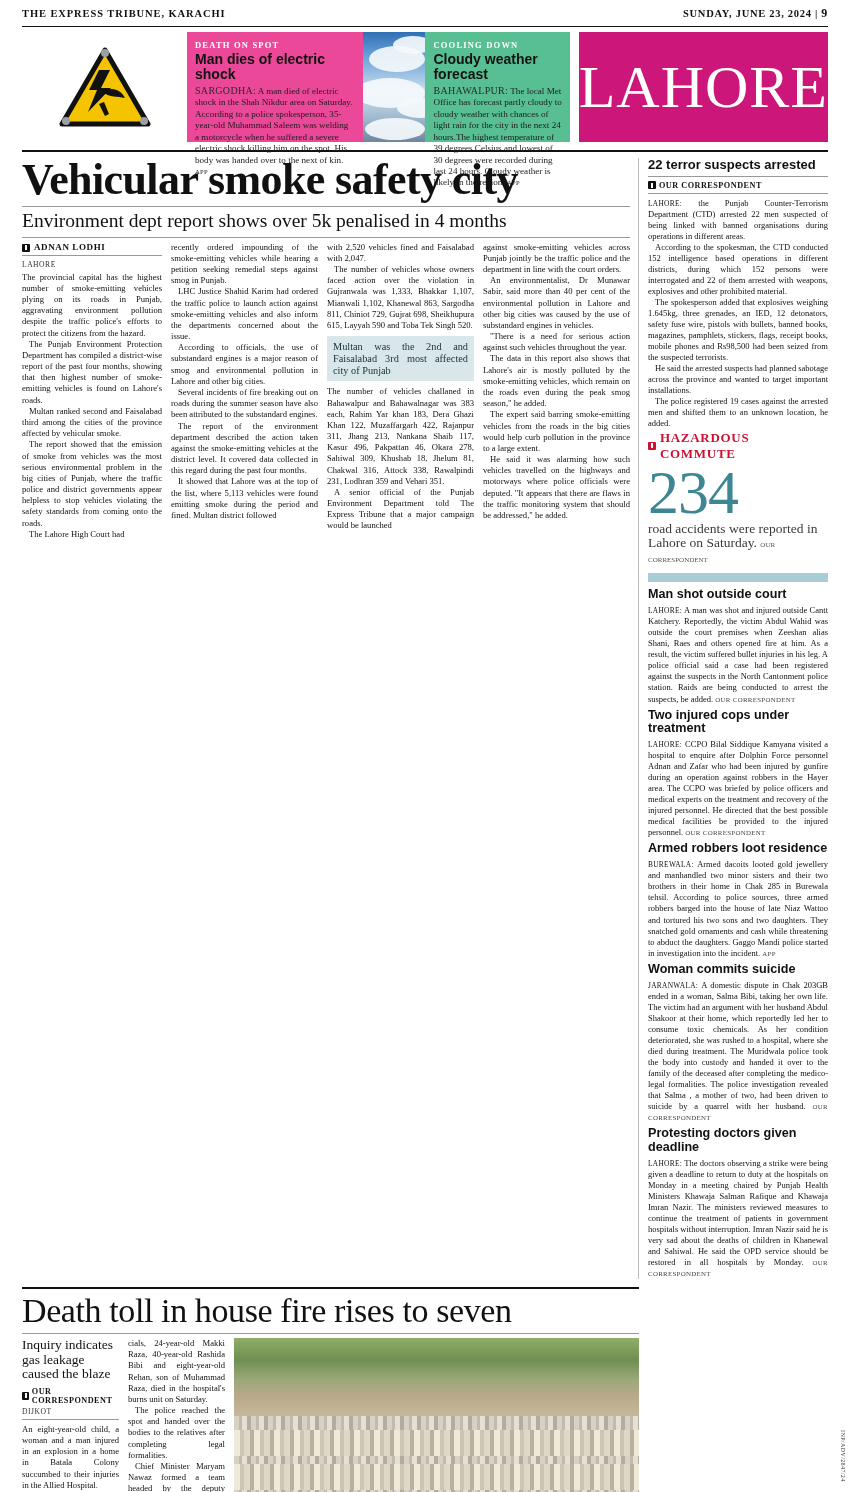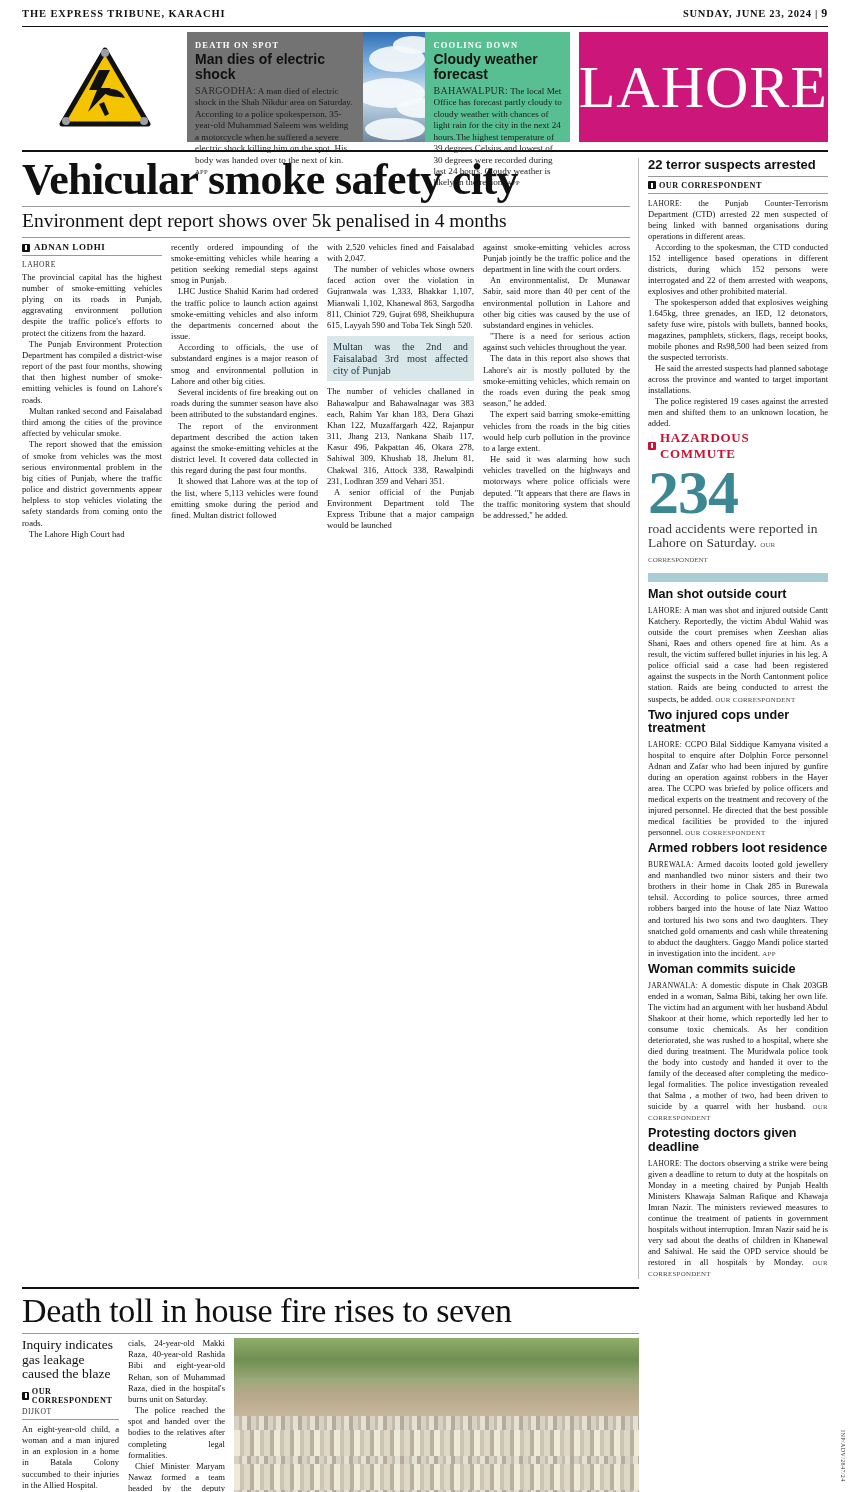--- a/index.html
+++ b/index.html
@@ -24,21 +24,21 @@
   .masthead .left { font-weight:600; letter-spacing:.9px; }
   .masthead .right { font-weight:600; letter-spacing:.7px; }
   .masthead .right b { font-size:12px; }
 
   
   .topband { display:flex; height:110px; margin-top:5px; gap:0; }
   .tb-green { background:#58bf93; display:flex; }
   .tb-brief1 { width:412px; display:flex; }
   .tb-icon { width:165px; background:#ffffff; position:relative; }
   .warn-tri { position:absolute; left:50%; top:50%; transform:translate(-50%,-50%); }
-  .tb-text { flex:1; background:#737373; padding:8px 10px 12px 8px; color:#0e2a22; }
+  .tb-text { flex:1; background:#ec4899; padding:8px 10px 12px 8px; color:#0e2a22; }
   .tb-kicker { font-size:8.5px; letter-spacing:1.2px; font-weight:700; color:#ffffff;
                font-family:"Liberation Serif", serif; margin-bottom:2px; }
   .tb-head { font-family:"Liberation Sans", sans-serif; font-weight:700; font-size:14px;
              color:#111; line-height:1.06; margin-bottom:3px; }
   .tb-body { font-size:9.1px; line-height:1.26; color:#1b1b1b; }
   .tb-body .dl { font-variant:small-caps; font-size:10px; letter-spacing:.3px; color:#2a2a2a; }
   .tb-body .src { font-size:6.6px; letter-spacing:.3px; }
 
   .tb-photo { width:76px; background:linear-gradient(#2f6fb5 0%, #69a2d8 22%, #cfe0ee 55%, #9fb9cf 78%, #6d87a0 100%); position:relative; overflow:hidden; }
   .cloud { position:absolute; background:#f4f8fb; border-radius:50%; opacity:.92; }
@@ -79,21 +79,21 @@
   .rail-body { font-size:8.5px; line-height:1.3; text-align:justify; }
   .rail-body .dl { font-variant:small-caps; font-size:7.4px; letter-spacing:.3px; }
   .rail-body .src { font-variant:small-caps; font-size:6.9px; letter-spacing:.3px; color:#444; }
   .rail-byline { font-variant:small-caps; font-size:8.2px; letter-spacing:.5px; font-weight:700;
                  display:flex; align-items:center; gap:3px; margin:3px 0 2px; }
 
   .haz { display:flex; align-items:center; gap:4px; font-variant:small-caps; font-weight:700;
          font-size:13px; letter-spacing:.7px; color:#cc1133; margin-top:0; }
   .haz .bullet-ico { background:#cc1133; }
   .bignum { font-family:"Liberation Serif", serif; font-size:62px; line-height:.92; color:#3d8693;
-            font-weight:700; margin:2px 0 1px; letter-spacing:-1px; }
+            font-weight:400; margin:2px 0 1px; letter-spacing:-1px; }
   .bigtxt { font-family:"Liberation Serif", serif; font-size:13.5px; line-height:1.1; color:#3a3a3a; }
   .tealbar { background:#a9cdd4; height:9px; margin:7px 0 6px; }
   h1.mid { font-family:"Liberation Serif", serif; font-weight:400; font-size:34px;
            line-height:1.0; margin:5px 0 5px 0; letter-spacing:-.4px; }
   .fire-grid { display:flex; gap:9px; }
   .fire-c1 { width:97px; }
   .fire-c2 { width:97px; }
   .fire-photo { flex:1; }
   .sub-deck { font-family:"Liberation Serif", serif; font-size:13.5px; line-height:1.08; margin-bottom:5px; }
   .colbody { font-size:8.6px; line-height:1.3; text-align:justify; }

